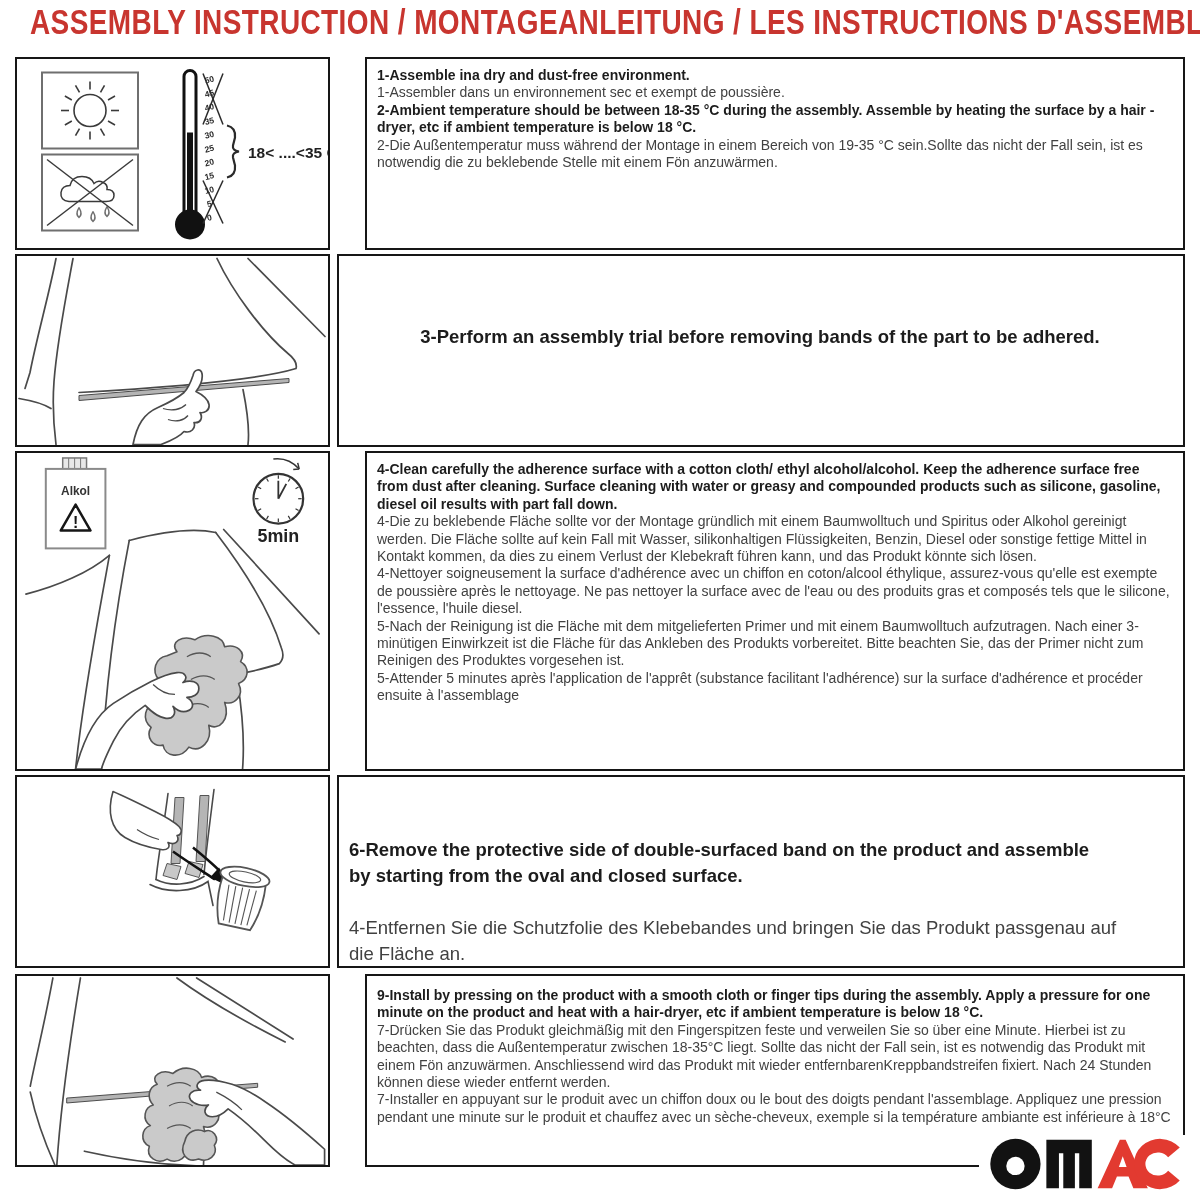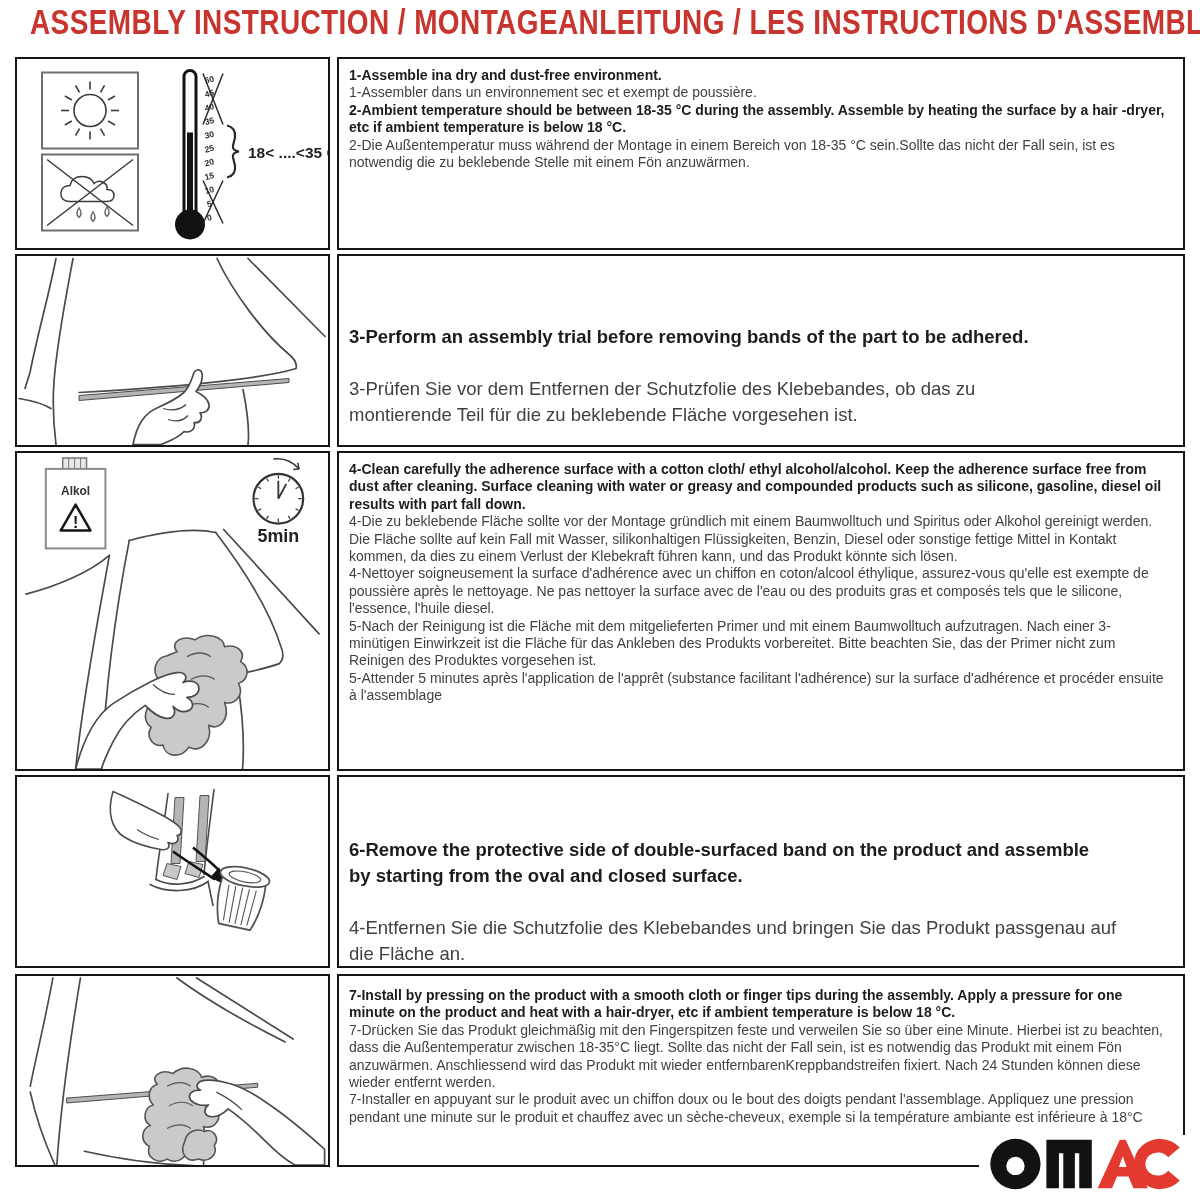--- a/index.html
+++ b/index.html
@@ -11,26 +11,26 @@
   .rows{position:absolute;top:57px;left:15px;right:15px;}
   .row{display:flex;gap:7px;margin-bottom:4px;}
   .row.last{margin-top:6px;}
   .r1,.r2,.r4,.r5{height:193px;}
   .r3{height:320px;}
   .imgbox{flex:0 0 315px;width:315px;border:2px solid #161616;box-sizing:border-box;background:#fff;}
   .imgbox svg{display:block;width:100%;height:100%;}
   .textbox{flex:1;border:2px solid #161616;box-sizing:border-box;background:#fff;
            padding:8px 12px 6px 10px;color:#414141;overflow:hidden;}
   .textbox p{margin:0;}
-  .tb-small{font-size:14px;line-height:17.4px;}
+  .tb-small{font-size:14px;line-height:17.4px;margin-left:28px;}
   .tb-large{font-size:18.5px;line-height:26px;white-space:pre-line;}
   .b{font-weight:700;color:#1c1c1c;}
   .gap{margin-top:13px;}
   .gap2{margin-top:17px;}
-  .r2 .textbox{padding-top:42px;}
+  .r2 .textbox{padding-top:42px;text-align:center;}
   .r4 .textbox{padding-top:34px;}
   .r5 .textbox{padding-top:11px;}
   .logo{position:absolute;right:15px;bottom:7px;width:198px;height:58px;
         background:#fff;padding-left:8px;z-index:3;}
   .logo svg{display:block;width:100%;height:100%;}
 </style>
 </head>
 <body>
 
 <div class="page">
@@ -92,21 +92,21 @@
               <line x1="206" y1="120" x2="186" y2="163"></line>
           </g>
           <path fill="none" stroke="#2a2a2a" stroke-width="2.2" d="M210,65 Q219,67 218,77 L216,85 Q215,90 222,91 Q215,92 216,97 L218,105 Q219,115 210,117"></path>
           <text x="231" y="97" font-size="15.5" font-weight="bold" fill="#1f1f1f">18&lt; ....&lt;35 C</text>
         </svg>
       </div>
       <div class="textbox tb-small">
         <p class="b">1-Assemble ina dry and dust-free environment.</p>
         <p>1-Assembler dans un environnement sec et exempt de poussière.</p>
         <p class="b gap">2-Ambient temperature should be between 18-35 °C  during the assembly. Assemble by heating the surface by a hair -dryer, etc if ambient temperature is below 18 °C.</p>
-        <p>2-Die Außentemperatur muss während der Montage in einem Bereich von 18-35 °C  sein.Sollte das nicht der Fall sein, ist es notwendig die zu beklebende Stelle mit einem Fön anzuwärmen.</p>
+        <p>2-Die Außentemperatur muss während der Montage in einem Bereich von 19-35 °C  sein.Sollte das nicht der Fall sein, ist es notwendig die zu beklebende Stelle mit einem Fön anzuwärmen.</p>
       </div>
     </div>
 
     <div class="row r2">
       <div class="imgbox">
         <svg viewBox="0 0 311 188">
           <g stroke="#4a4a4a" stroke-width="1.7" fill="none" stroke-linecap="round">
             <path d="M56,2 C49,40 40,85 37,125 C35,152 37,172 39,188"></path>
             <path d="M39,2 C32,38 20,80 13,116 L8,132"></path>
             <path d="M2,142 C14,144 26,147 34,152"></path>
@@ -114,22 +114,20 @@
             <path d="M200,2 C216,36 246,76 271,97 Q281,105 279,112 C240,124 150,131 62,136"></path>
             <path d="M226,133 C230,153 233,171 231,188"></path>
           </g>
           <polygon points="62,139 272,122 272,126 62,144" fill="#b4b4b4" stroke="#4a4a4a" stroke-width="1"></polygon>
           <path fill="#fff" stroke="#4a4a4a" stroke-width="1.7" stroke-linejoin="round" d="M116,188 C120,168 127,157 141,151 C150,147 160,142 167,136 C171,132 174,125 176,119 C177,113 184,111 185,117 C186,123 183,130 179,135 C185,138 191,142 192,148 C193,154 187,157 183,156 C186,161 184,167 177,166 C179,172 174,177 167,175 C162,181 152,185 144,188 Z"></path>
           <path fill="none" stroke="#4a4a4a" stroke-width="1.3" d="M146,152 C155,155 164,153 169,148 M151,163 C159,166 167,164 171,159"></path>
         </svg>
       </div>
       <div class="textbox tb-large">
         <p class="b">3-Perform an assembly trial before removing bands of the part to be adhered.</p>
-        <p>3-Prüfen Sie vor dem Entfernen der Schutzfolie des Klebebandes, ob das zu
-montierende Teil für die zu beklebende Fläche vorgesehen ist.</p>
         
       </div>
     </div>
 
     <div class="row r3">
       <div class="imgbox">
         <svg viewBox="0 0 311 318">
           <g>
             <rect x="45" y="5" width="24" height="11" fill="#e8e8e8" stroke="#777" stroke-width="1.5"></rect>
             <line x1="51" y1="5" x2="51" y2="16" stroke="#777" stroke-width="1"></line>
@@ -243,21 +241,21 @@
           </g>
           <polygon points="48,124 242,109 242,113 48,129" fill="#b4b4b4" stroke="#4a4a4a" stroke-width="1"></polygon>
           <path fill="#cacaca" stroke="#555" stroke-width="1.6" stroke-linejoin="round" d="M140,110 C132,102 144,94 156,99 C166,90 182,93 185,103 C196,99 206,106 201,115 C211,119 210,131 200,135 C207,145 198,156 187,153 C192,166 180,176 170,170 C174,184 160,192 150,186 C140,192 128,184 132,173 C122,168 124,155 133,152 C124,146 127,133 136,131 C129,124 131,113 140,110 Z"></path>
           <path fill="none" stroke="#555" stroke-width="1.2" d="M150,112 C158,107 168,107 174,112 M152,132 C160,127 170,127 176,132 M150,155 C158,150 168,150 174,155"></path>
           <path fill="#cacaca" stroke="#555" stroke-width="1.6" d="M168,168 C162,180 170,190 182,186 C192,190 202,182 198,172 C204,164 196,154 188,158 C180,154 170,158 168,168 Z"></path>
           <path fill="#fff" stroke="#4a4a4a" stroke-width="1.7" stroke-linejoin="round" d="M310,176 C290,158 268,140 250,128 C240,121 228,114 216,110 C206,107 196,105 188,106 C180,107 178,113 184,116 C176,115 170,120 174,126 C178,131 186,132 192,131 C186,136 188,143 196,143 C202,143 208,139 212,135 C222,142 236,154 248,166 C260,178 272,188 280,192 L310,192 Z"></path>
           <path fill="none" stroke="#4a4a4a" stroke-width="1.3" d="M200,118 C208,122 218,128 226,136"></path>
         </svg>
       </div>
       <div class="textbox tb-small">
-        <p class="b">7-Install by pressing on the product with a smooth cloth or finger tips during the assembly. Apply a pressure for one minute on the product and heat with a hair-dryer, etc if ambient temperature is below 18 °C.</p>
+        <p class="b">9-Install by pressing on the product with a smooth cloth or finger tips during the assembly. Apply a pressure for one minute on the product and heat with a hair-dryer, etc if ambient temperature is below 18 °C.</p>
         <p>7-Drücken Sie das Produkt gleichmäßig mit den Fingerspitzen feste und verweilen Sie so über eine Minute. Hierbei ist zu beachten, dass die Außentemperatur zwischen 18-35°C liegt. Sollte das nicht der Fall sein, ist es notwendig das Produkt mit einem Fön anzuwärmen. Anschliessend wird das Produkt mit wieder entfernbarenKreppbandstreifen fixiert. Nach 24 Stunden können diese wieder entfernt werden.</p>
         <p>7-Installer en appuyant sur le produit avec un chiffon doux ou le bout des doigts pendant l'assemblage. Appliquez une pression pendant une minute sur le produit et chauffez avec un sèche-cheveux, exemple si la température ambiante est inférieure à 18°C</p>
       </div>
     </div>
 
   </div>
 
   <div class="logo">
     <svg viewBox="0 0 200 60">
       <title>OMAC</title>

